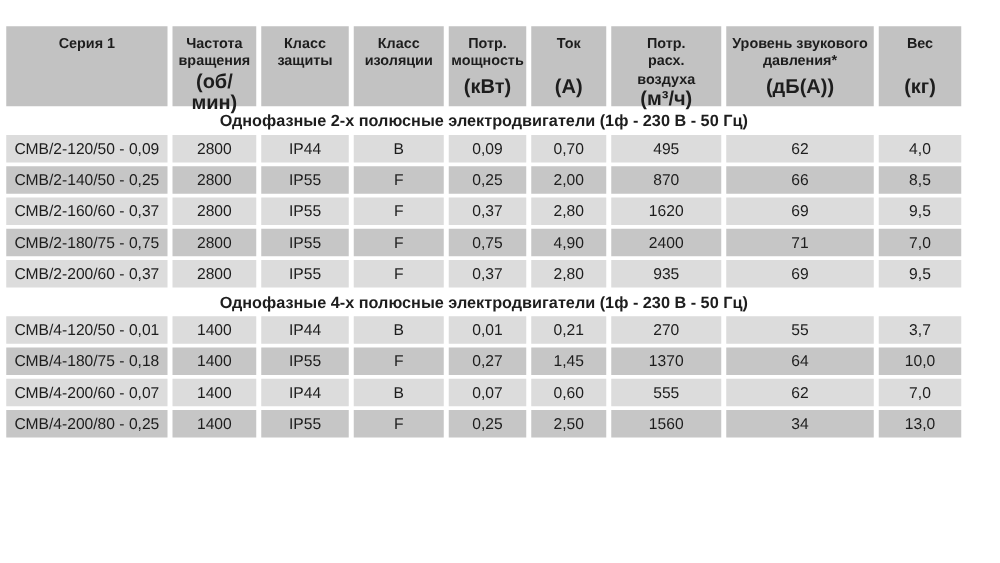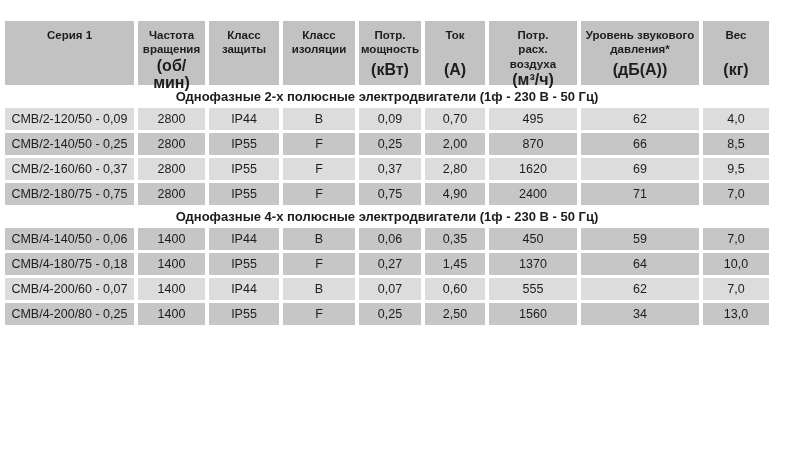--- a/index.html
+++ b/index.html
@@ -180,33 +180,44 @@
         <td class="data">СМВ/2-180/75 - 0,75</td>
         <td class="data">2800</td>
         <td class="data">IP55</td>
         <td class="data">F</td>
         <td class="data">0,75</td>
         <td class="data">4,90</td>
         <td class="data">2400</td>
         <td class="data">71</td>
         <td class="data">7,0</td>
       </tr>
+      <tr class="data-row light">
+        <td class="data">СМВ/2-200/60 - 0,37</td>
+        <td class="data">2800</td>
+        <td class="data">IP55</td>
+        <td class="data">F</td>
+        <td class="data">0,37</td>
+        <td class="data">2,80</td>
+        <td class="data">935</td>
+        <td class="data">69</td>
+        <td class="data">9,5</td>
+      </tr>
       <tr class="sec">
         <td colspan="9">Однофазные 4-х полюсные электродвигатели (1ф - 230 В - 50 Гц)</td>
       </tr>
-      <tr class="data-row dark">
-        <td class="data">СМВ/4-140/50 - 0,06</td>
+      <tr class="data-row light">
+        <td class="data">СМВ/4-120/50 - 0,01</td>
         <td class="data">1400</td>
         <td class="data">IP44</td>
         <td class="data">B</td>
-        <td class="data">0,06</td>
-        <td class="data">0,35</td>
-        <td class="data">450</td>
-        <td class="data">59</td>
-        <td class="data">7,0</td>
+        <td class="data">0,01</td>
+        <td class="data">0,21</td>
+        <td class="data">270</td>
+        <td class="data">55</td>
+        <td class="data">3,7</td>
       </tr>
       <tr class="data-row dark">
         <td class="data">СМВ/4-180/75 - 0,18</td>
         <td class="data">1400</td>
         <td class="data">IP55</td>
         <td class="data">F</td>
         <td class="data">0,27</td>
         <td class="data">1,45</td>
         <td class="data">1370</td>
         <td class="data">64</td>

